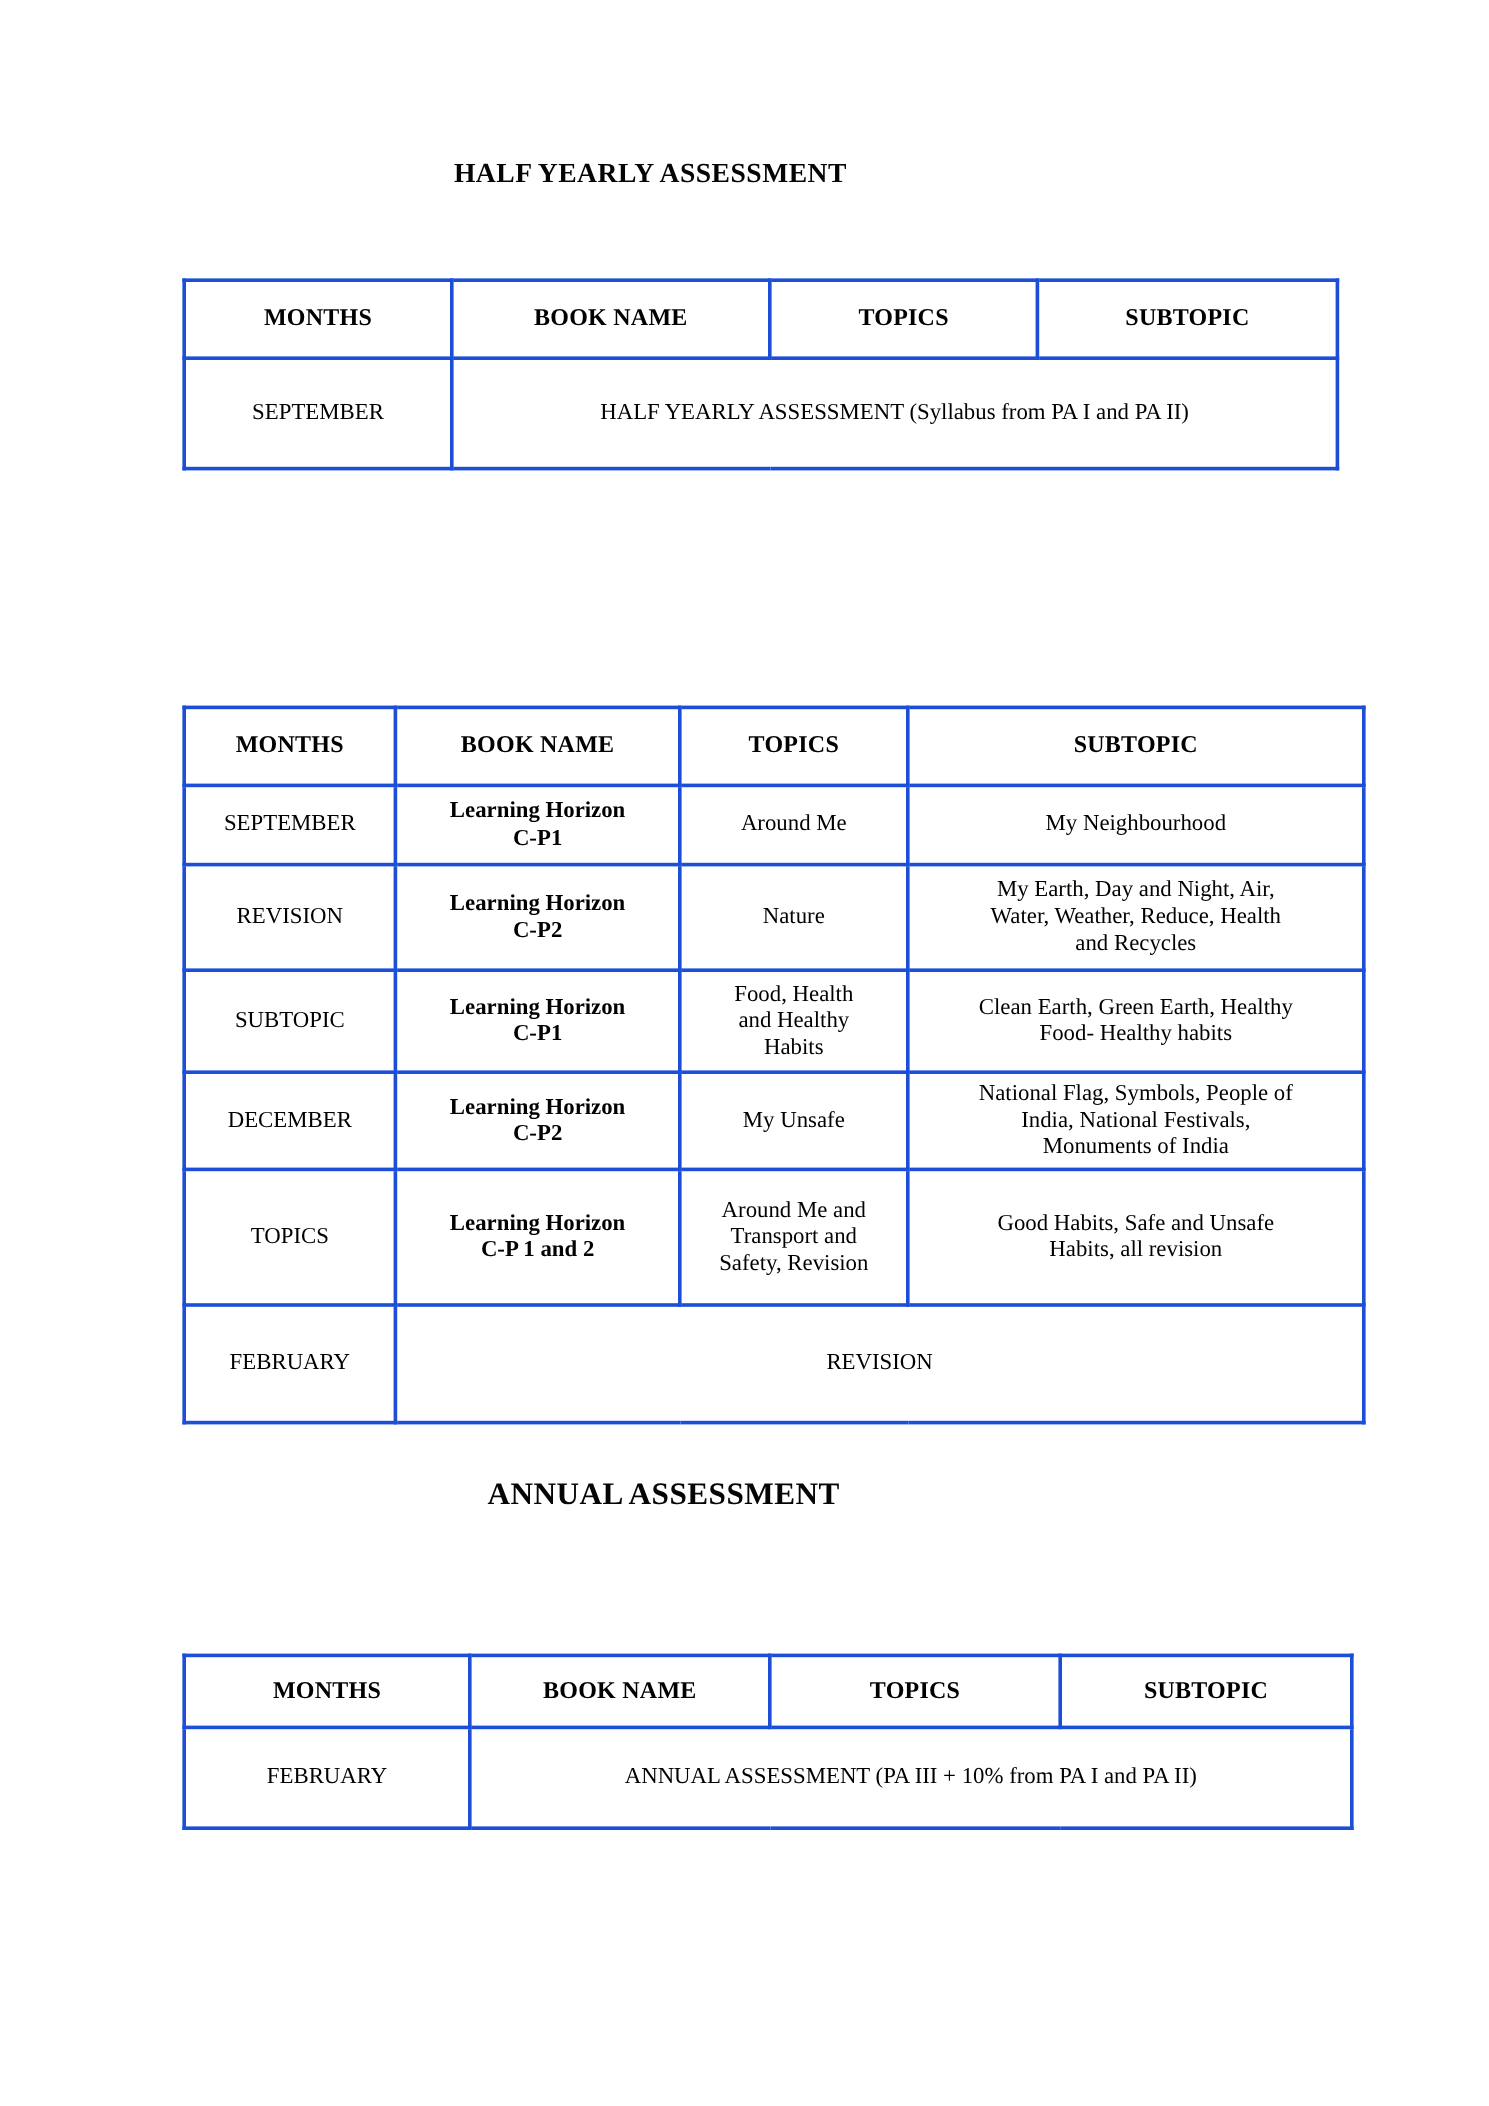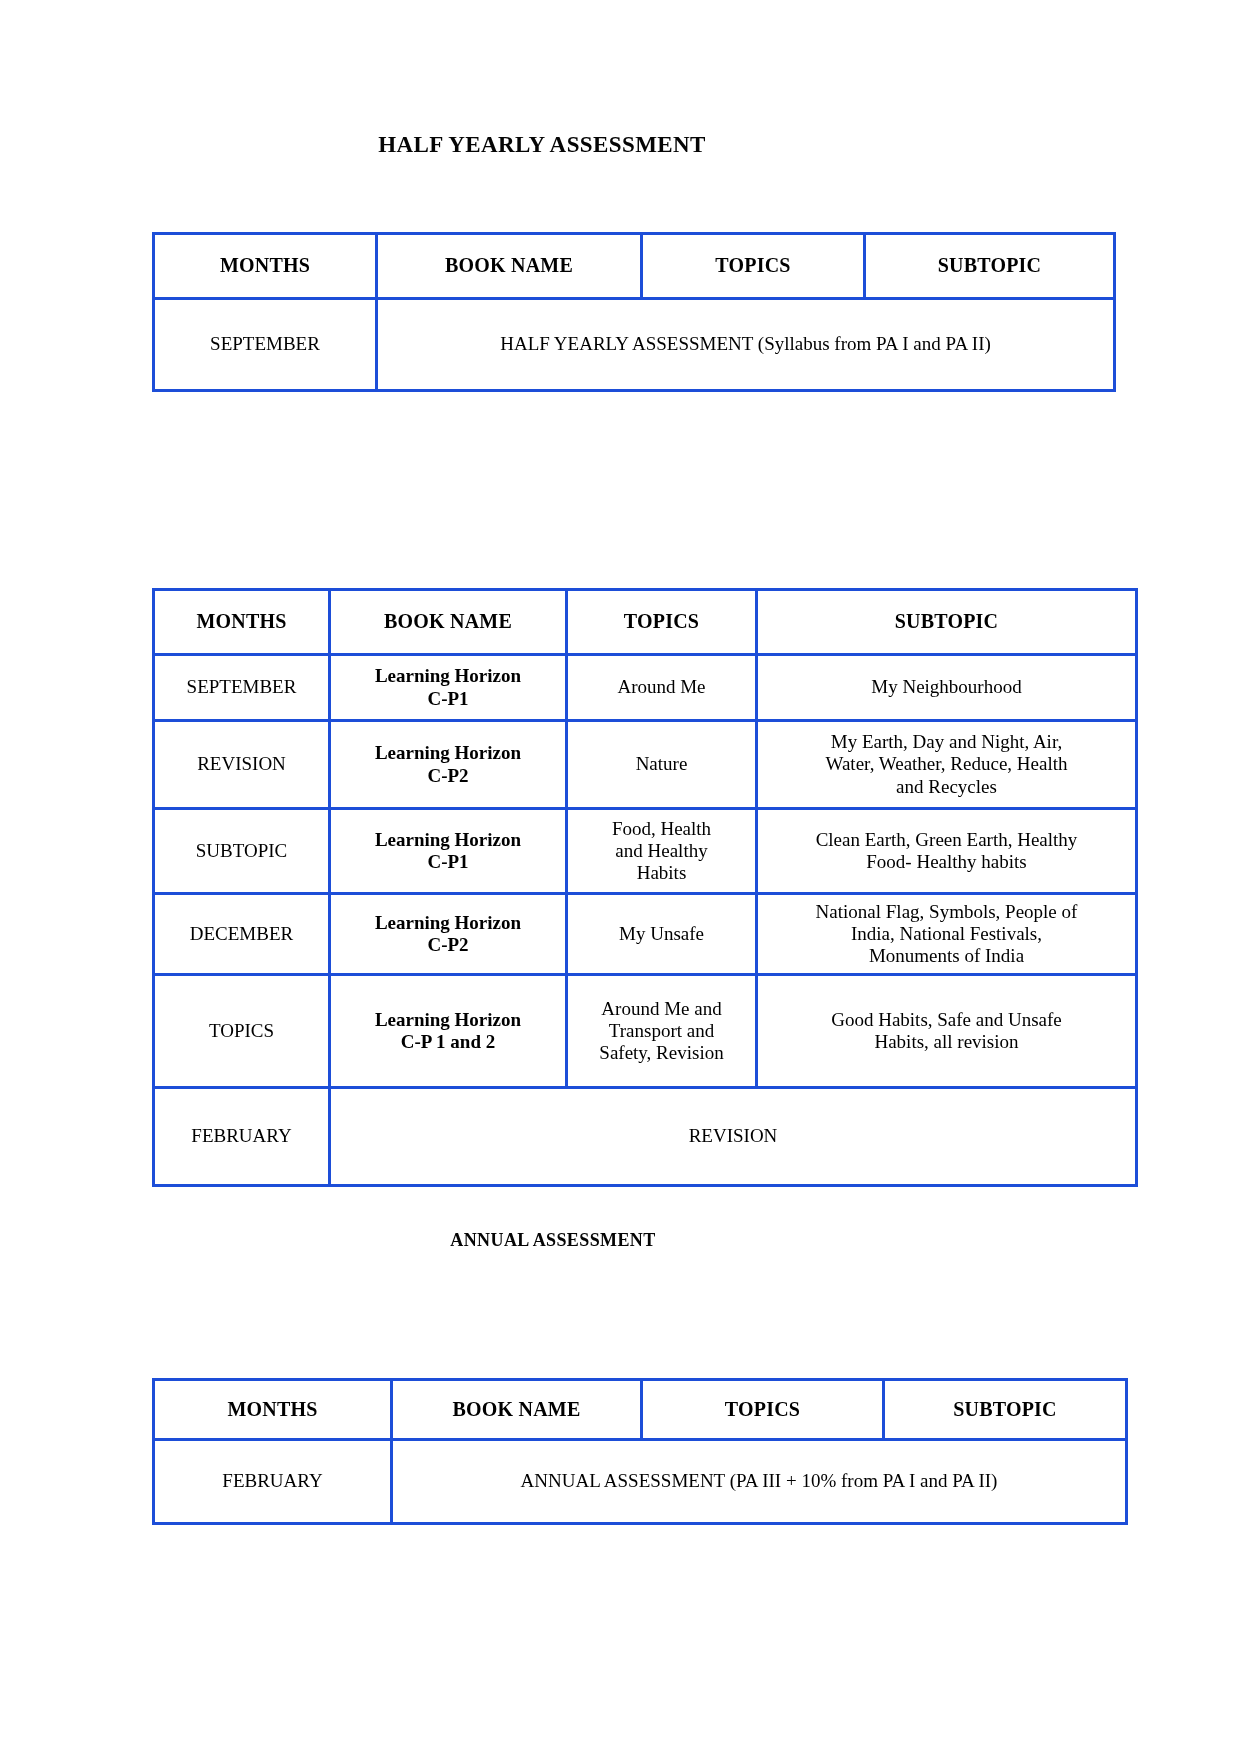--- a/index.html
+++ b/index.html
@@ -17,21 +17,21 @@
     position:absolute;
     left:0;
     text-align:center;
     font-weight:bold;
     color:#050505;
     letter-spacing:.4px;
     white-space:nowrap;
   }
   .title-1{top:132px;width:1084px;font-size:23px;}
   .title-2{top:448px;width:1106px;font-size:21px;}
-  .title-3{top:1230px;width:1106px;font-size:18px;}
+  .title-3{top:1230px;width:1106px;font-size:26px;}
 
   table.assessment{
     position:absolute;
     border-collapse:collapse;
     table-layout:fixed;
     font-size:19px;
     line-height:1.16;
   }
   table.assessment td{
     border:3px solid #1d4ed8;

